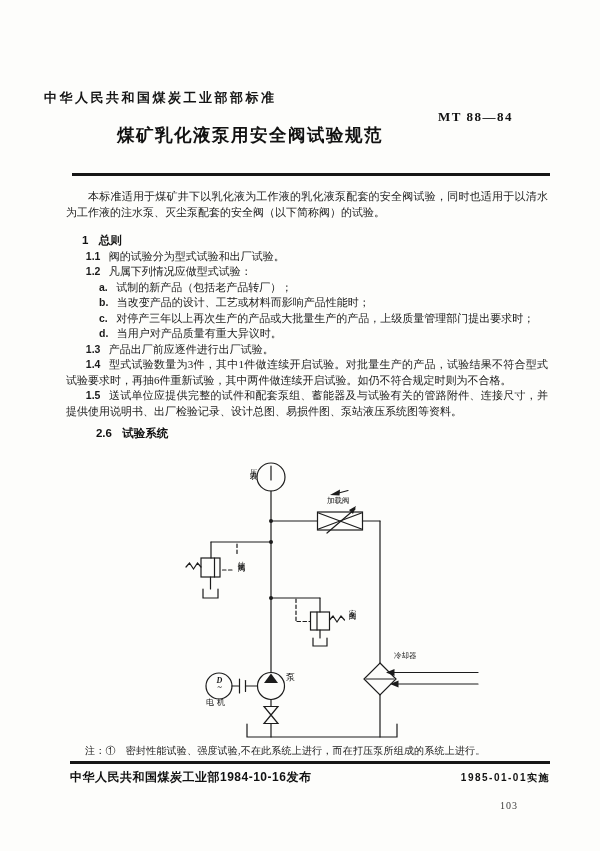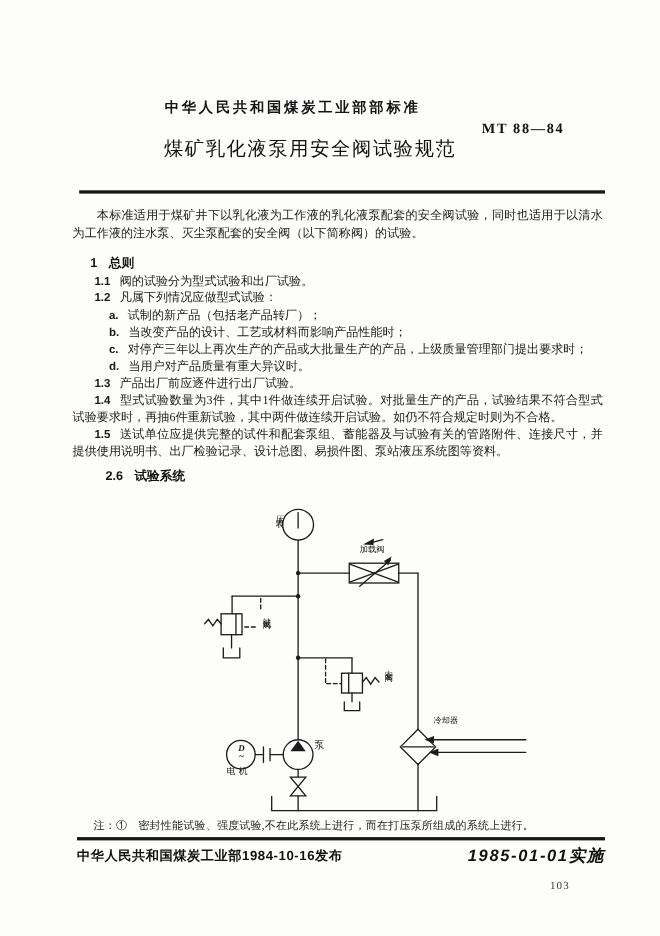--- a/index.html
+++ b/index.html
@@ -7,34 +7,33 @@
     position:relative;
     width:600px;height:851px;
     background:#fdfdfb;
     overflow:hidden;
     color:#1c1c1c;
     font-family:"Liberation Serif", serif;
   }
   
   .org-line{
     position:absolute;top:89px;left:0;width:532px;
-    text-align:center;
     font-family:Liberation Mono, monospace;
-    font-weight:bold;font-size:13px;letter-spacing:2.5px;color:#151515;
+    font-weight:bold;font-size:13px;letter-spacing:2.5px;color:#151515;padding-left:44px;
   }
   .std-code{
     position:absolute;top:109px;left:438px;
     font-family:"Liberation Serif", serif;
     font-weight:bold;font-size:13px;letter-spacing:1.5px;color:#111;
   }
   .doc-title{
     position:absolute;top:123px;left:0;width:500px;
     text-align:center;
     font-family:"Liberation Sans", sans-serif;
-    font-weight:normal;font-size:17.5px;letter-spacing:1.5px;color:#111;margin-left:32px;
+    font-weight:bold;font-size:17.5px;letter-spacing:1.5px;color:#111;
   }
   .header-rule{
     position:absolute;top:173px;left:72px;width:478px;height:3px;
     background:#161616;
   }
   
   .body-text{
     position:absolute;top:189px;left:66px;width:482px;
     font-size:11px;line-height:15.5px;color:#1a1a1a;
     text-align:justify;
@@ -78,21 +77,21 @@
     position:absolute;top:761px;left:70px;width:480px;height:2.5px;
     background:#161616;
   }
   .footer-row{
     position:absolute;top:769px;left:70px;width:480px;
     display:flex;justify-content:space-between;align-items:center;
     font-family:"Liberation Sans", sans-serif;
     font-weight:bold;color:#111;
   }
   .footer-issued{font-size:12px;letter-spacing:0.5px;}
-  .footer-effective{font-size:15px;letter-spacing:1.5px;font-style:italic;}
+  .footer-effective{font-size:10px;letter-spacing:1.5px;}
   .page-num{
     position:absolute;top:800px;left:500px;
     font-size:10px;color:#3a3a3a;letter-spacing:1px;
   }
 </style>
 </head>
 <body>
 
 <div class="page">
 

